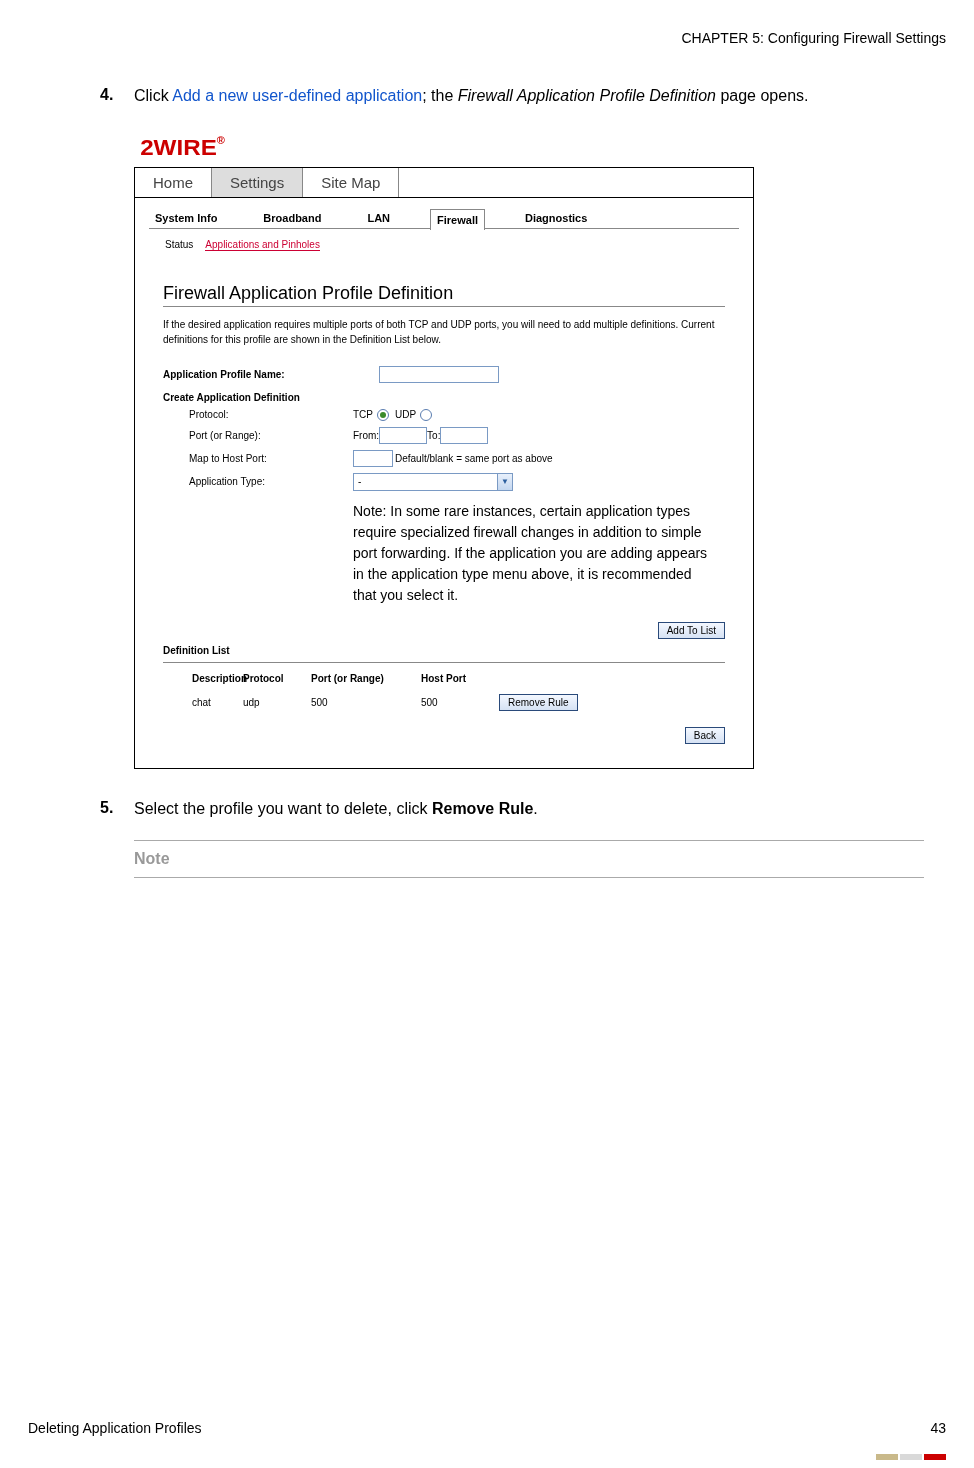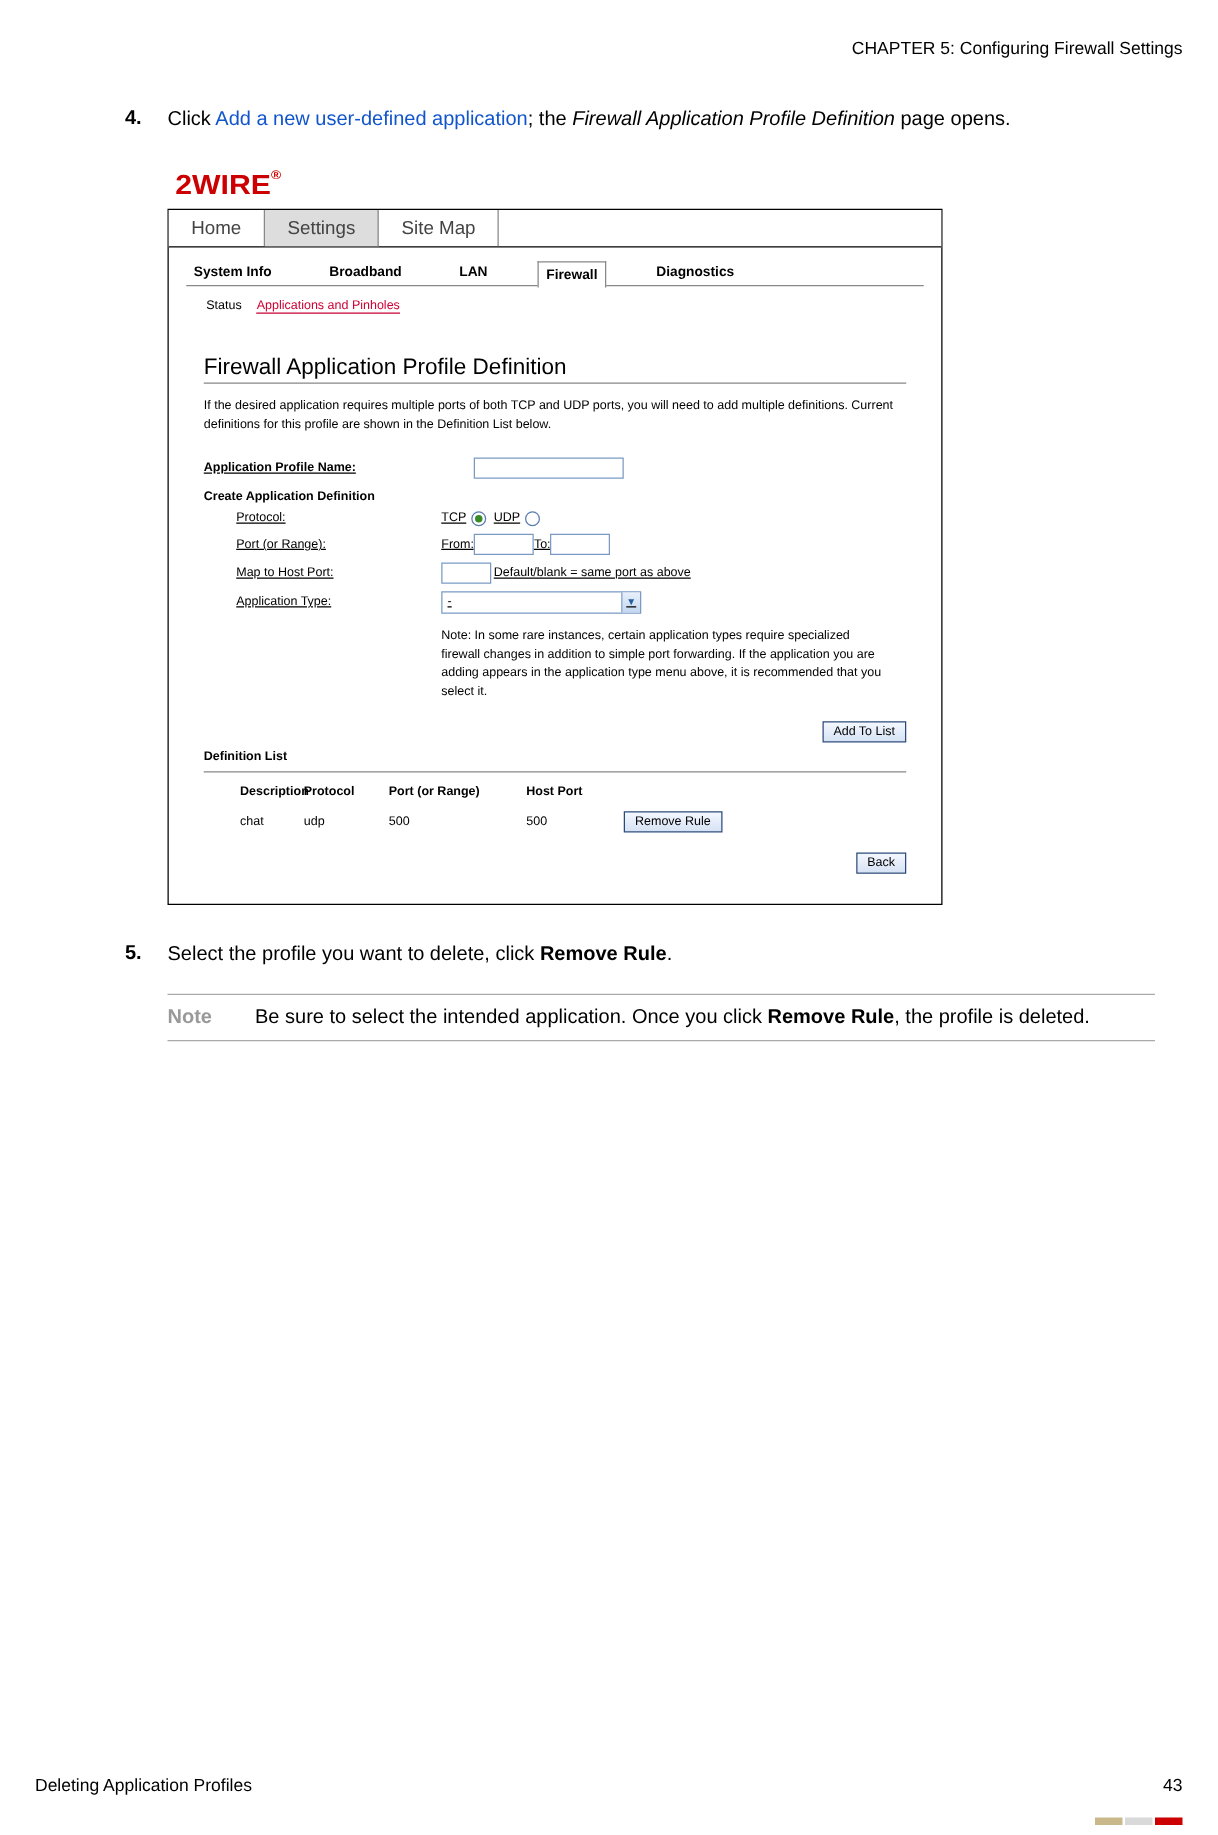--- a/index.html
+++ b/index.html
@@ -86,21 +86,21 @@
   .content-area { padding: 8px 28px 18px 28px; }
   .section-title {
     font-family: "Trebuchet MS", sans-serif;
     font-size: 18px;
     font-weight: normal;
     margin: 18px 0 2px 0;
   }
   .hr { border-bottom: 1px solid #888; margin-bottom: 10px; }
   .desc { font-size: 10px; line-height: 1.5; margin-bottom: 16px; }
   .form-label { font-size: 10px; font-weight: bold; margin: 6px 0; }
-  .form-row { display: flex; align-items: center; margin: 6px 0; font-size: 10px; text-decoration: underline; }
+  .form-row { display: flex; align-items: center; margin: 6px 0; font-size: 10px; }
   .form-row .fl { width: 190px; padding-left: 26px; }
   .input-sm {
     border: 1px solid #7a9ac4; height: 17px; font-size: 10px;
     padding: 0 2px; background: #fff;
   }
   .w120 { width: 120px; }
   .w48 { width: 48px; }
   .w40 { width: 40px; }
   .select-box {
     border: 1px solid #7a9ac4; width: 160px; height: 18px;
@@ -113,21 +113,21 @@
     color: #2a5e9e; font-size: 8px;
   }
   .radio {
     width: 12px; height: 12px; border: 1px solid #5a7db0; border-radius: 50%;
     display: inline-flex; align-items: center; justify-content: center; margin: 0 2px 0 4px;
     vertical-align: middle; background: #fff;
   }
   .radio.checked::after {
     content: ""; width: 6px; height: 6px; border-radius: 50%; background: #3a8a2a;
   }
-  .note-text { font-size: 10px; line-height: 1.5; margin: 10px 0 0 190px; width: 360px; }
+  .note-text { font-size: 14px; line-height: 1.5; margin: 10px 0 0 190px; width: 360px; }
   .btn {
     border: 1px solid #2a4a7a; background: linear-gradient(#f4f8ff,#d6e2f4);
     padding: 2px 8px; font-size: 10px; font-family: inherit; cursor: pointer;
   }
   .btn-row-right { text-align: right; margin: 16px 0 6px 0; }
   .table-head { display: flex; font-size: 10px; font-weight: bold; margin-top: 6px; }
   .table-row { display: flex; font-size: 10px; margin: 10px 0; align-items: center; }
   .col-desc { width: 80px; padding-left: 29px; }
   .col-proto { width: 68px; }
   .col-port { width: 110px; }
@@ -260,23 +260,20 @@
 
   <div class="step">
     <div class="step-num">5.</div>
     <div class="step-text">
       <span>Select the profile you want to delete, click </span><span class="bold">Remove Rule</span><span>.</span>
     </div>
   </div>
 
   <div class="note-block">
     <div class="note-label">Note</div>
-    <div>
-      <span>Be sure to select the intended application. Once you click </span><span class="bold">Remove Rule</span><span>, the profile is deleted.</span>
-    </div>
   </div>
 
   <div class="footer">
     <span>Deleting Application Profiles</span>
     <span>43</span>
   </div>
   <div class="footer-bar">
     <span style="width:22px;background:#c9b98a"></span>
     <span style="width:22px;background:#d9d9d9"></span>
     <span style="width:22px;background:#cc0000"></span>

